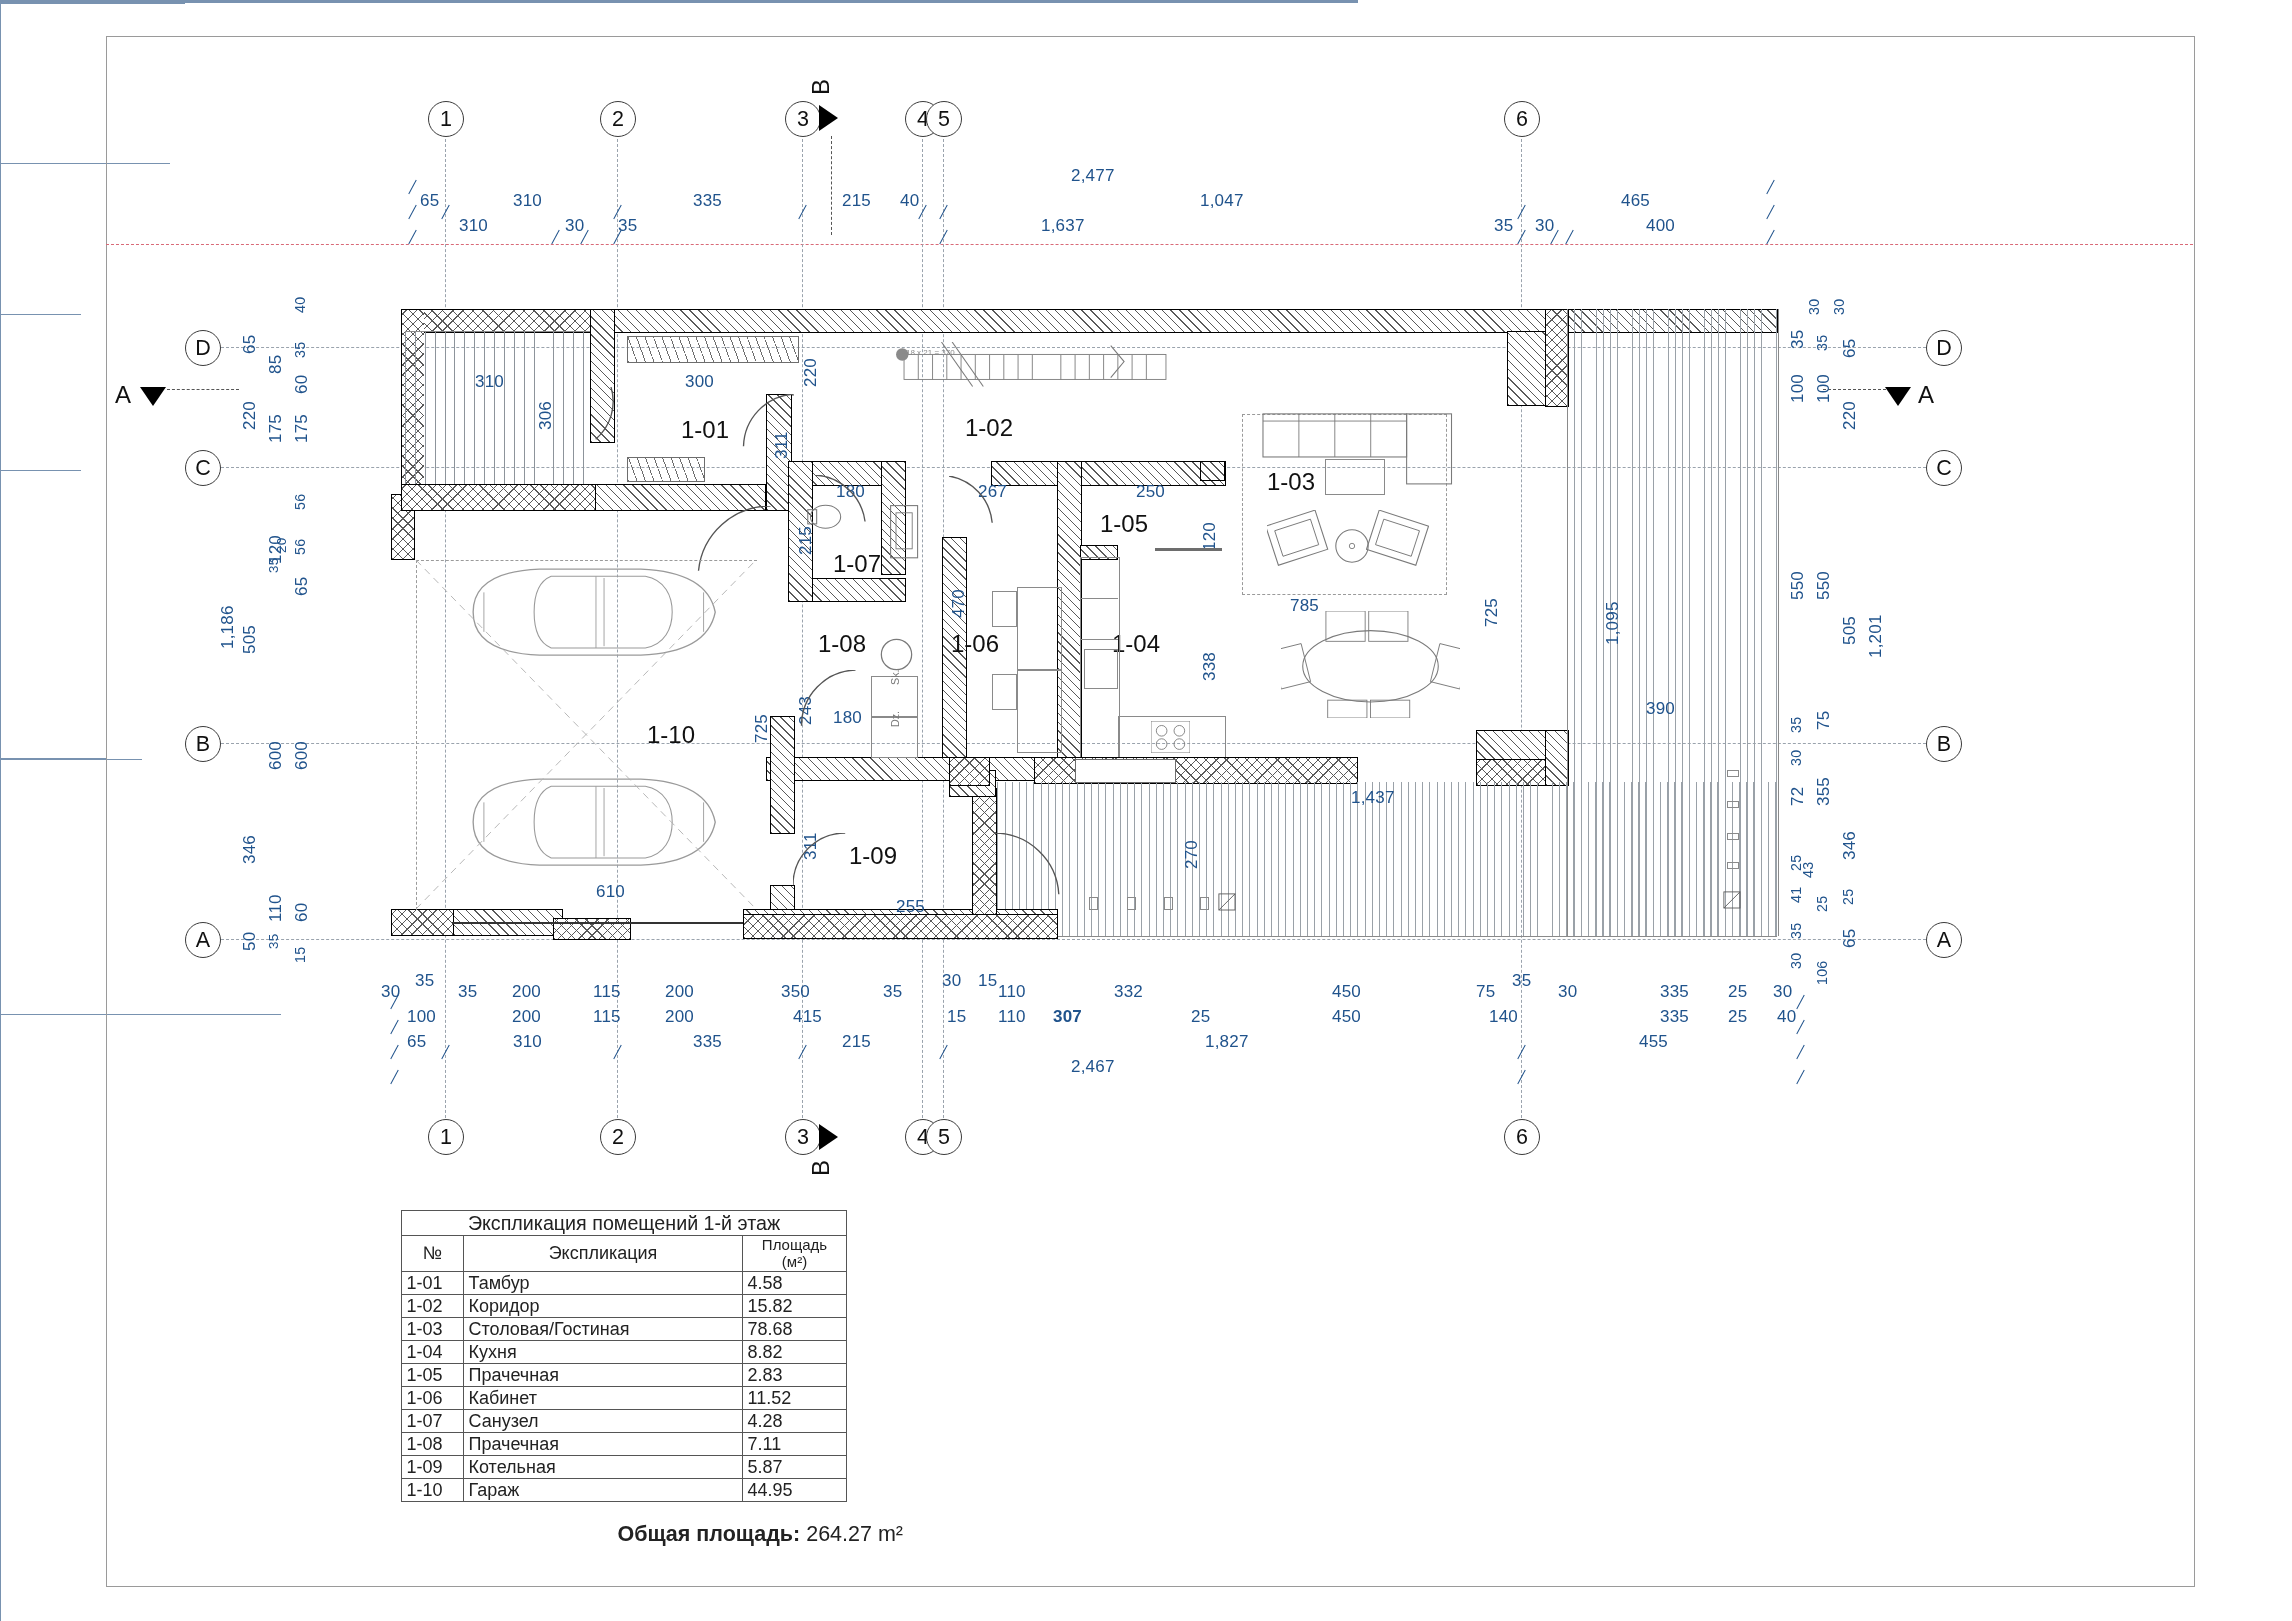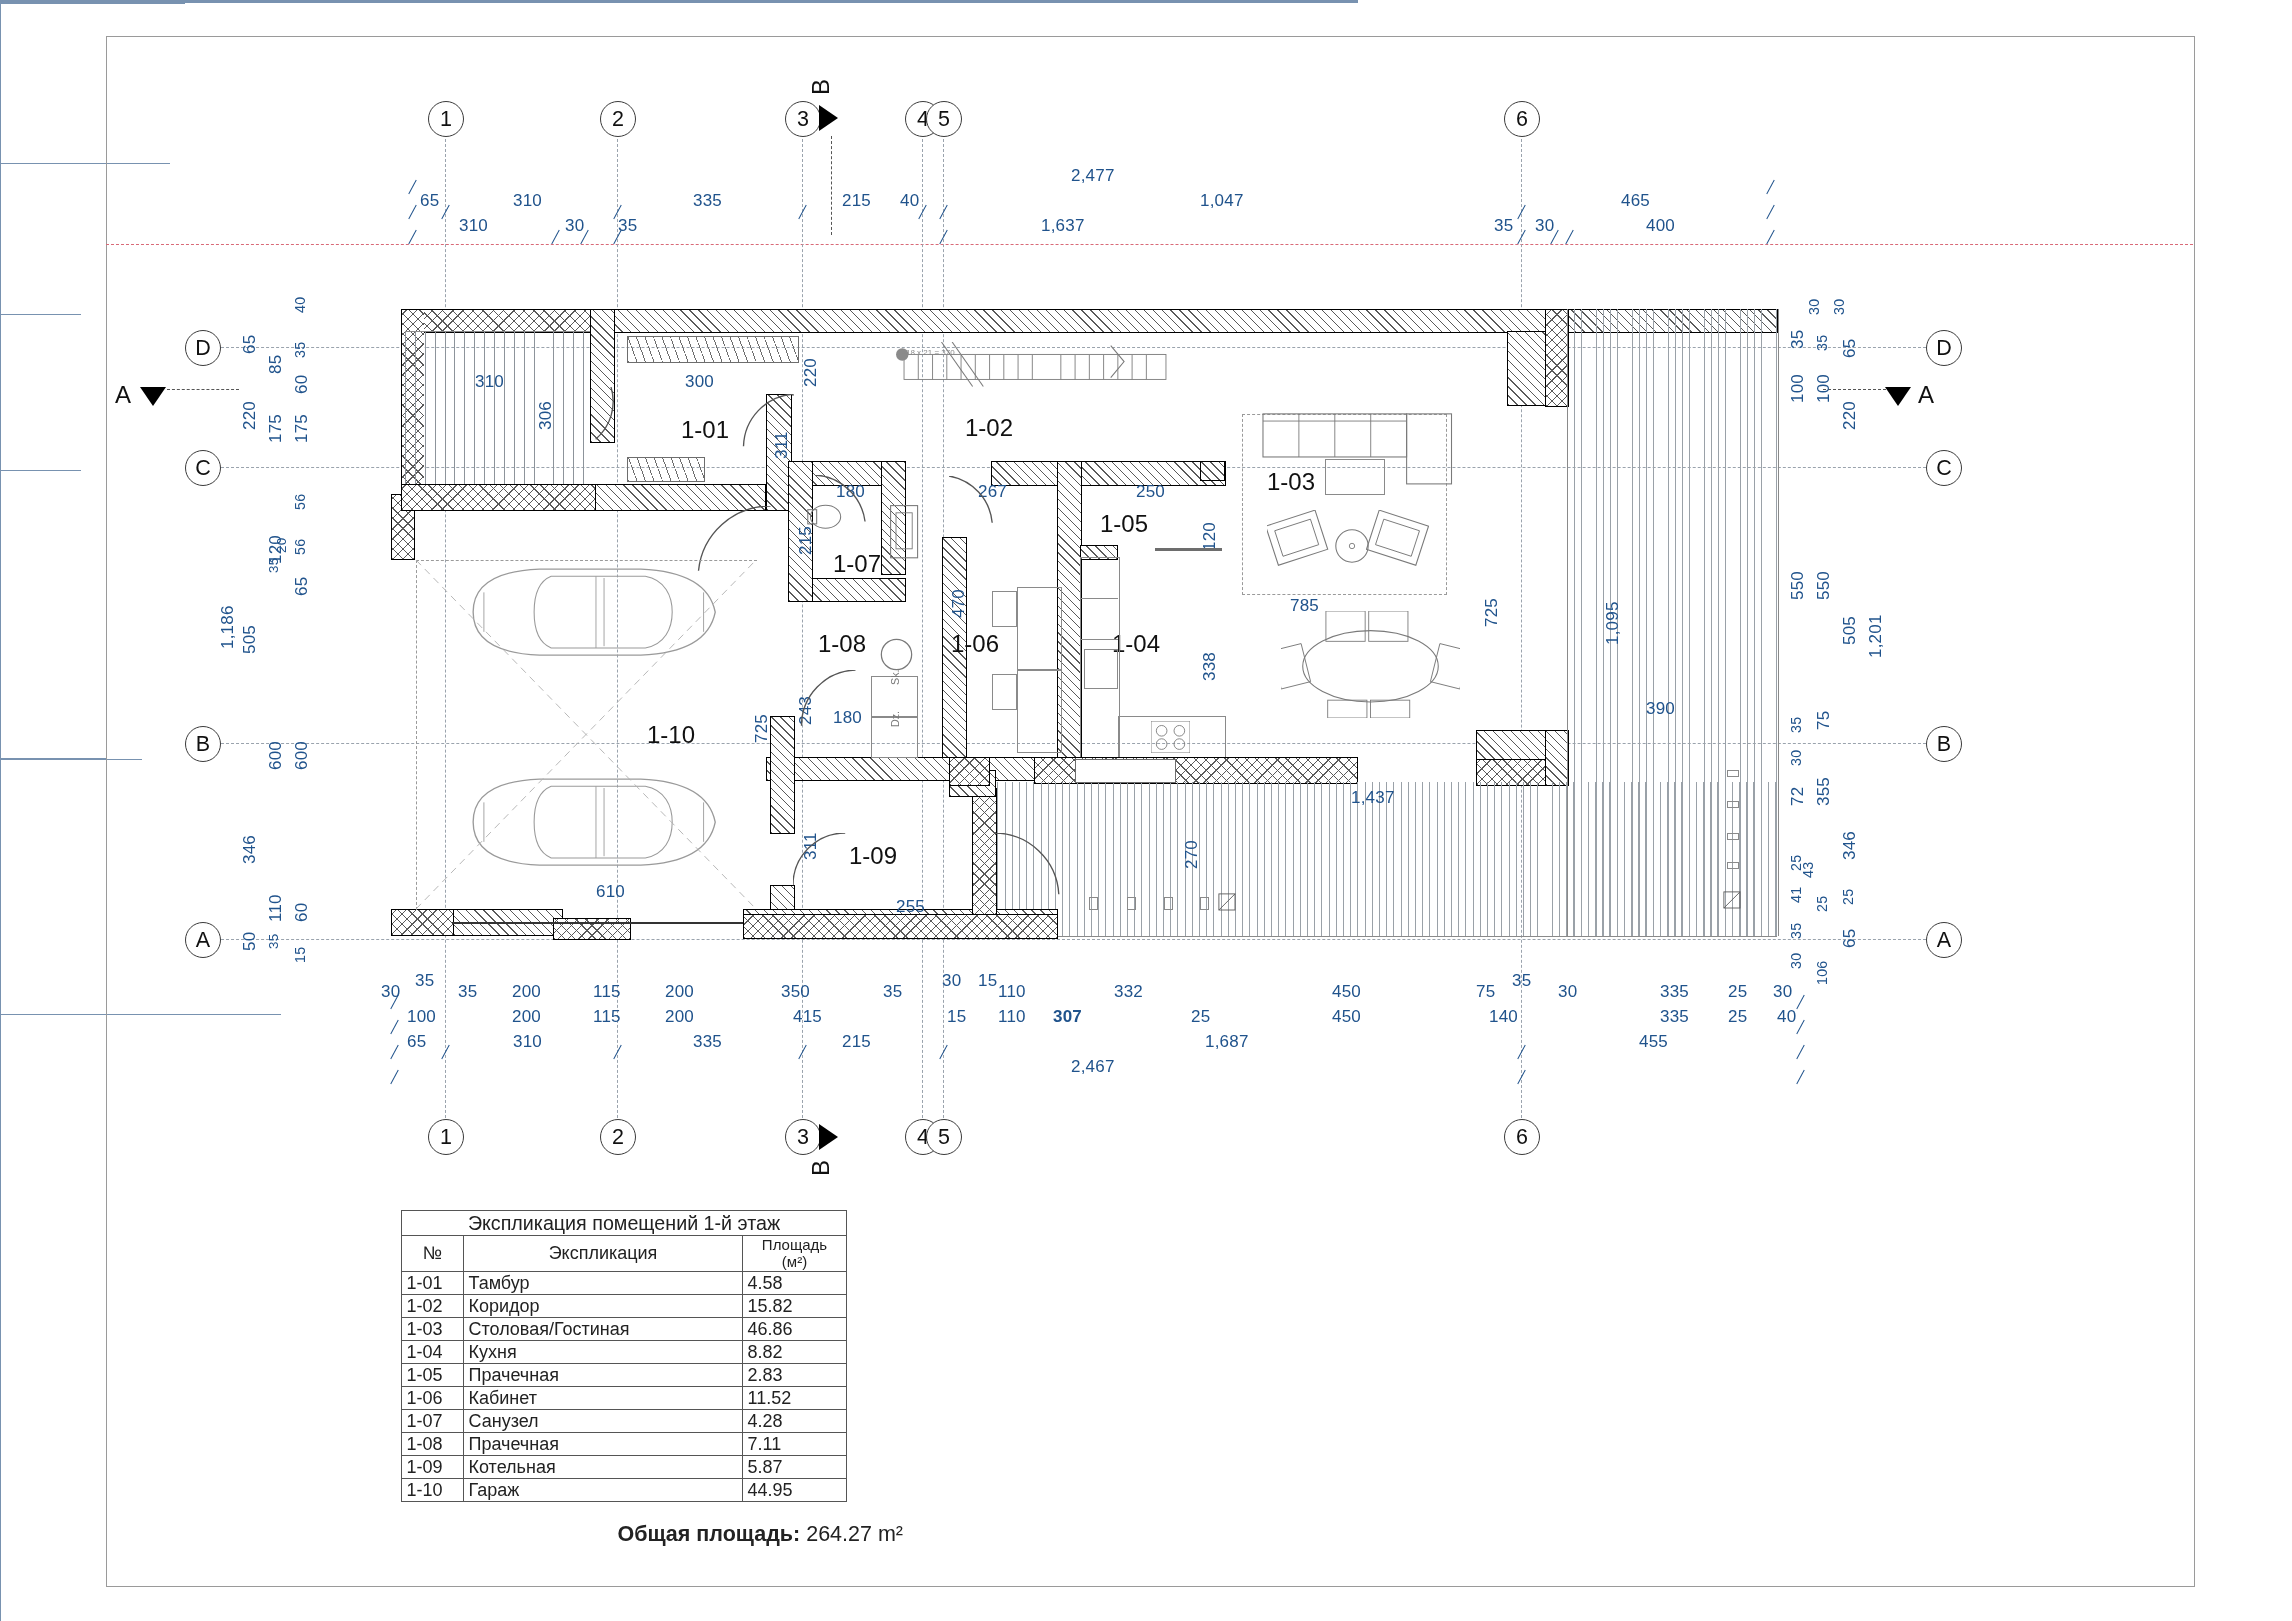--- a/index.html
+++ b/index.html
@@ -569,21 +569,21 @@
   <div class="dimtxt abs" style="left:1332px;top:1007px;">450</div>
   <div class="dimtxt abs" style="left:1489px;top:1007px;text-align:center;">140</div>
   <div class="dimtxt abs" style="left:1660px;top:1007px;">335</div>
   <div class="dimtxt abs" style="left:1728px;top:1007px;">25</div>
   <div class="dimtxt abs" style="left:1777px;top:1007px;">40</div>
 
   <div class="dimtxt abs" style="left:407px;top:1032px;">65</div>
   <div class="dimtxt abs" style="left:513px;top:1032px;">310</div>
   <div class="dimtxt abs" style="left:693px;top:1032px;">335</div>
   <div class="dimtxt abs" style="left:842px;top:1032px;">215</div>
-  <div class="dimtxt abs" style="left:1205px;top:1032px;">1,687</div>
+  <div class="dimtxt abs" style="left:1205px;top:1032px;">1,827</div>
   <div class="dimtxt abs" style="left:1639px;top:1032px;">455</div>
 
   <div class="dimtxt abs" style="left:1071px;top:1057px;">2,467</div>
 
   <div class="abs tick" style="left:394px;top:994px;"></div>
   <div class="abs tick" style="left:394px;top:1019px;"></div>
   <div class="abs tick" style="left:394px;top:1044px;"></div>
   <div class="abs tick" style="left:394px;top:1069px;"></div>
   <div class="abs tick" style="left:445px;top:1044px;"></div>
   <div class="abs tick" style="left:617px;top:1044px;"></div>
@@ -612,21 +612,21 @@
           <td class="tarea">4.58</td>
         </tr>
     <tr>
           <td class="tnum">1-02</td>
           <td class="tname">Коридор</td>
           <td class="tarea">15.82</td>
         </tr>
     <tr>
           <td class="tnum">1-03</td>
           <td class="tname">Столовая/Гостиная</td>
-          <td class="tarea">46.86</td>
+          <td class="tarea">78.68</td>
         </tr>
     <tr>
           <td class="tnum">1-04</td>
           <td class="tname">Кухня</td>
           <td class="tarea">8.82</td>
         </tr>
     <tr>
           <td class="tnum">1-05</td>
           <td class="tname">Прачечная</td>
           <td class="tarea">2.83</td>

